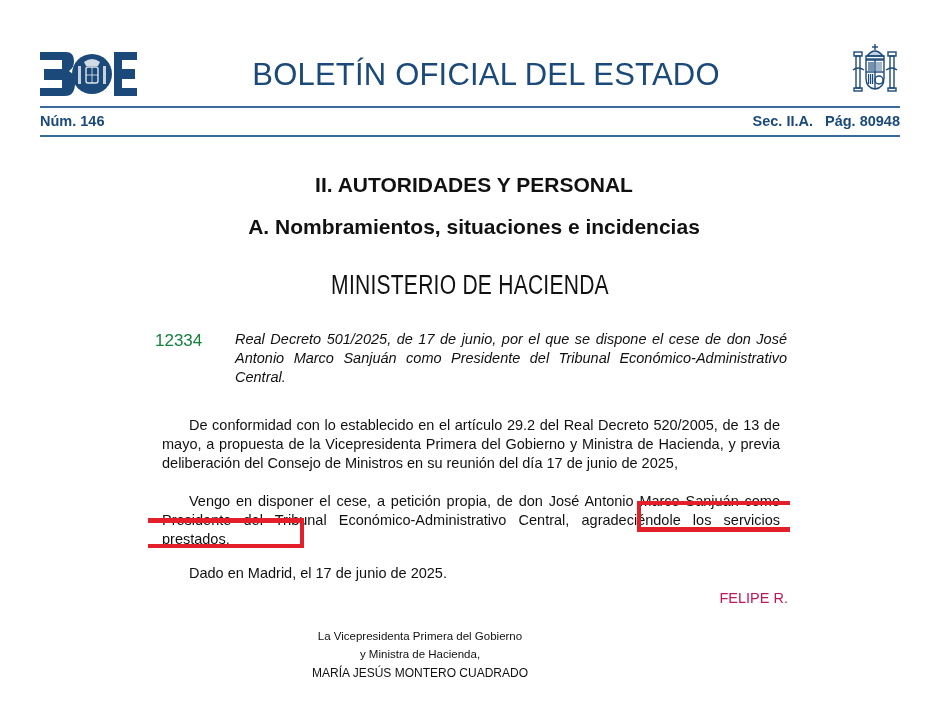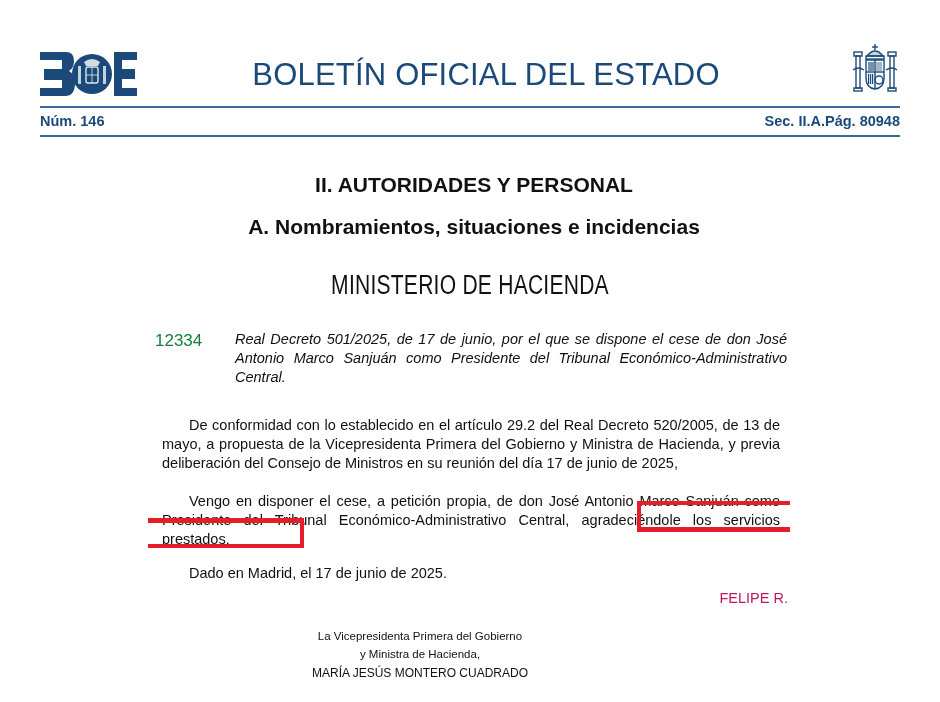--- a/index.html
+++ b/index.html
@@ -39,21 +39,21 @@
     .rule.top { top: 106px; }
     .rule.bottom { top: 135px; }
 
     .meta-row {
       left: 40px; width: 860px; top: 113px; height: 18px;
       font-size: 14.5px; font-weight: bold; color: #1b4a7a;
     }
     .meta-left { position: absolute; left: 0; top: 0; }
     .meta-center { position: absolute; left: 0; width: 860px; top: 0; text-align: center; }
     .meta-right { position: absolute; right: 0; top: 0; }
-    .meta-right .sec { }
+    .meta-right .sec { margin-right: 12px; }
 
     
     .section-title {
       left: 4px; width: 940px; text-align: center;
       font-weight: bold; color: #111;
     }
     .section-title.s1 { top: 173px; font-size: 21px; }
     .section-title.s2 { top: 215px; font-size: 21px; }
     .ministry {
       left: 0; width: 940px; top: 270px; text-align: center;

